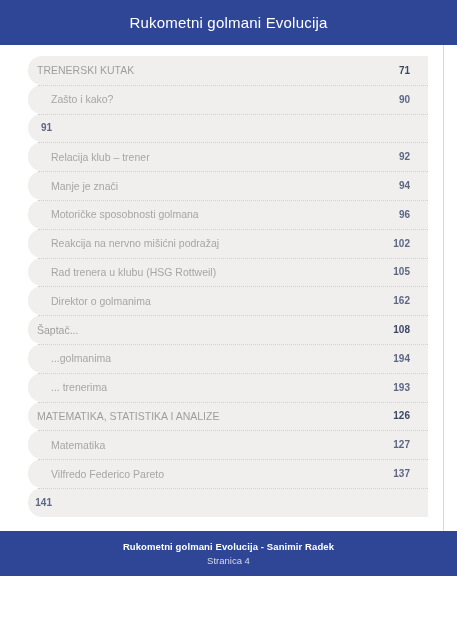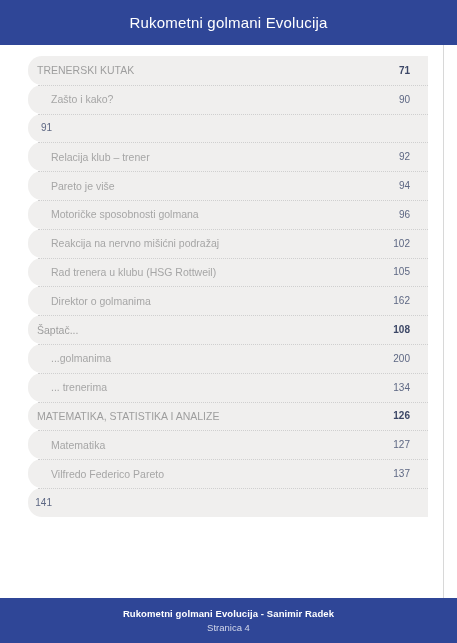--- a/index.html
+++ b/index.html
@@ -10,21 +10,21 @@
     width: 457px;
     height: 643px;
     background: #ffffff;
     font-family: "Liberation Sans", sans-serif;
     overflow: hidden;
     position: relative;
   }
 
   #page {
     width: 457px;
-    height: 643px;
+    height: 576px;
     position: relative;
     background: #ffffff;
     display: flex;
     flex-direction: column;
   }
 
   
   #header {
     height: 45px;
     min-height: 45px;
@@ -114,21 +114,21 @@
     font-weight: bold;
     color: #3c4766;
   }
 
   
   .lvl1 .toc-label {
     padding-left: 23px;
     color: #a6a6a6;
   }
   .lvl1 .toc-page {
-    font-weight: normal;
+    font-weight: bold;
     color: #6a7punkt;
     color: #5d6783;
   }
 
   
   #footer {
     height: 45px;
     min-height: 45px;
     background: #2f4697;
     display: flex;
@@ -174,21 +174,21 @@
           <div class="toc-page">90</div>
         </div>
         <div class="toc-row lvl1">
           <div class="toc-page">91</div>
         </div>
         <div class="toc-row lvl1">
           <div class="toc-label">Relacija klub – trener</div>
           <div class="toc-page">92</div>
         </div>
         <div class="toc-row lvl1">
-          <div class="toc-label">Pareto je više</div>
+          <div class="toc-label">Manje je znači</div>
           <div class="toc-page">94</div>
         </div>
         <div class="toc-row lvl1">
           <div class="toc-label">Motoričke sposobnosti golmana</div>
           <div class="toc-page">96</div>
         </div>
         <div class="toc-row lvl1">
           <div class="toc-label">Reakcija na nervno mišićni podražaj</div>
           <div class="toc-page">102</div>
         </div>
@@ -199,25 +199,25 @@
         <div class="toc-row lvl1">
           <div class="toc-label">Direktor o golmanima</div>
           <div class="toc-page">162</div>
         </div>
         <div class="toc-row lvl0">
           <div class="toc-label">Šaptač...</div>
           <div class="toc-page">108</div>
         </div>
         <div class="toc-row lvl1">
           <div class="toc-label">...golmanima</div>
-          <div class="toc-page">200</div>
+          <div class="toc-page">194</div>
         </div>
         <div class="toc-row lvl1">
           <div class="toc-label">... trenerima</div>
-          <div class="toc-page">134</div>
+          <div class="toc-page">193</div>
         </div>
         <div class="toc-row lvl0">
           <div class="toc-label">MATEMATIKA, STATISTIKA I ANALIZE</div>
           <div class="toc-page">126</div>
         </div>
         <div class="toc-row lvl1">
           <div class="toc-label">Matematika</div>
           <div class="toc-page">127</div>
         </div>
         <div class="toc-row lvl1">

